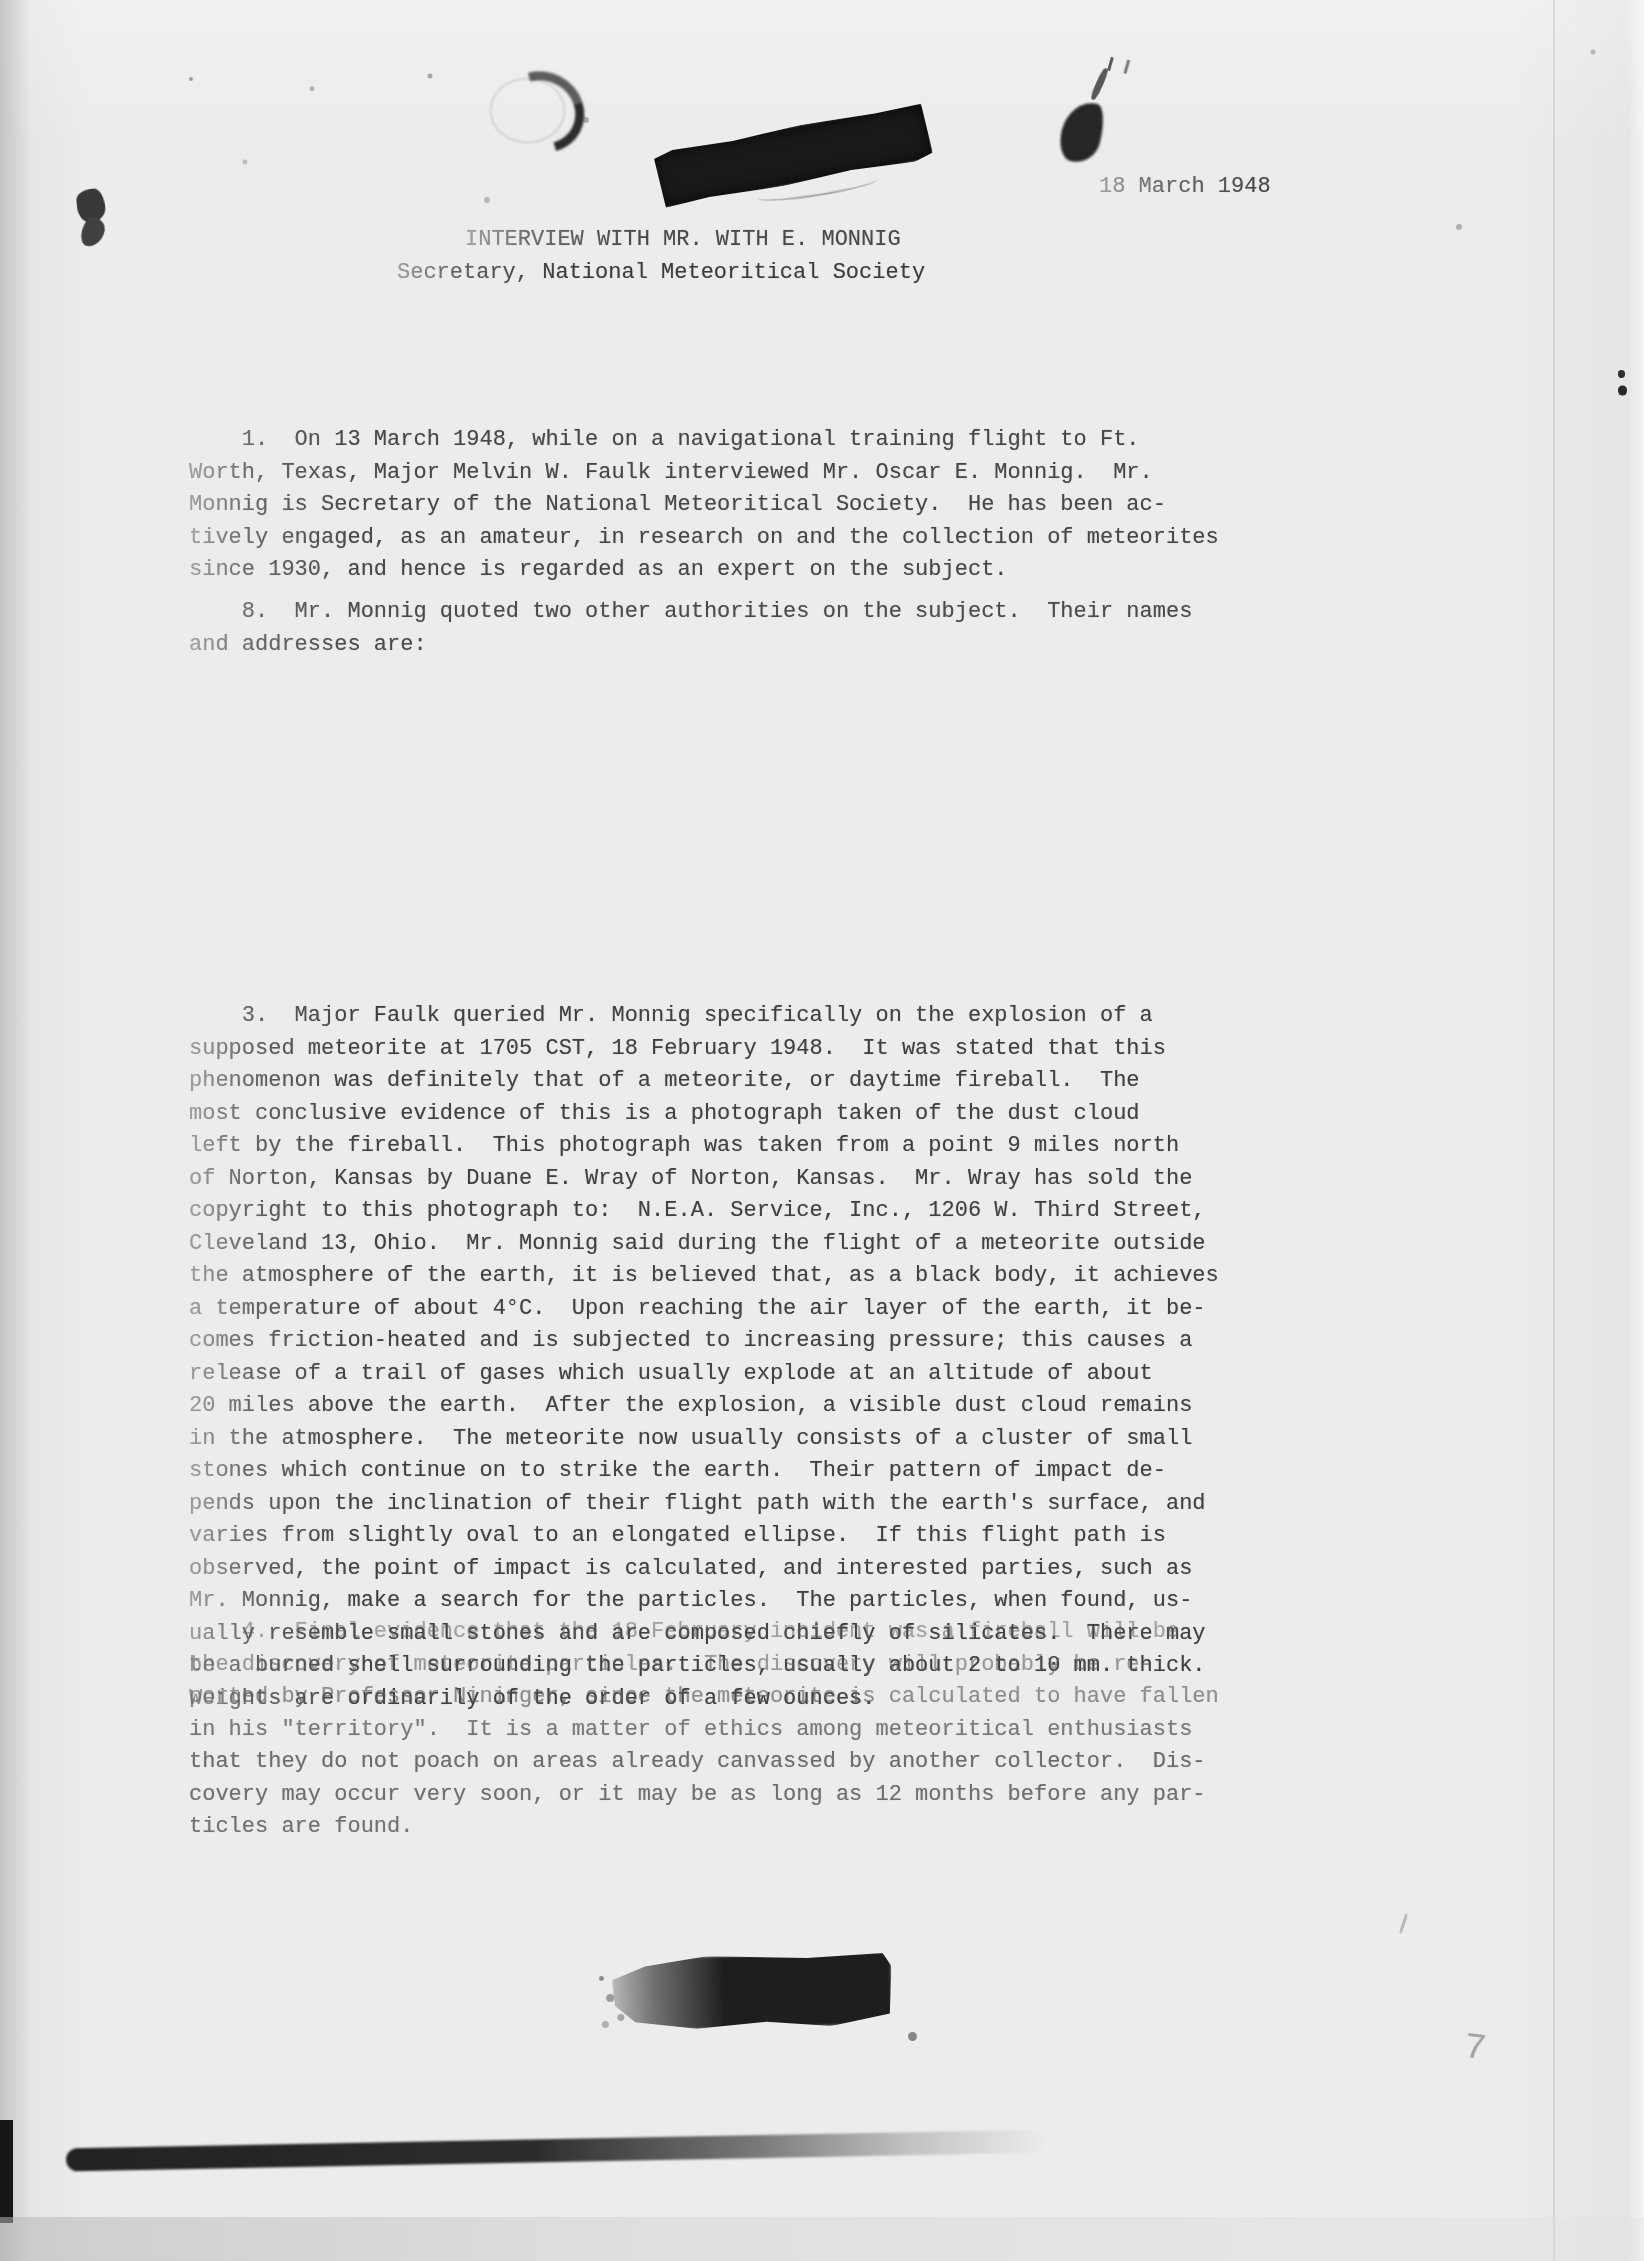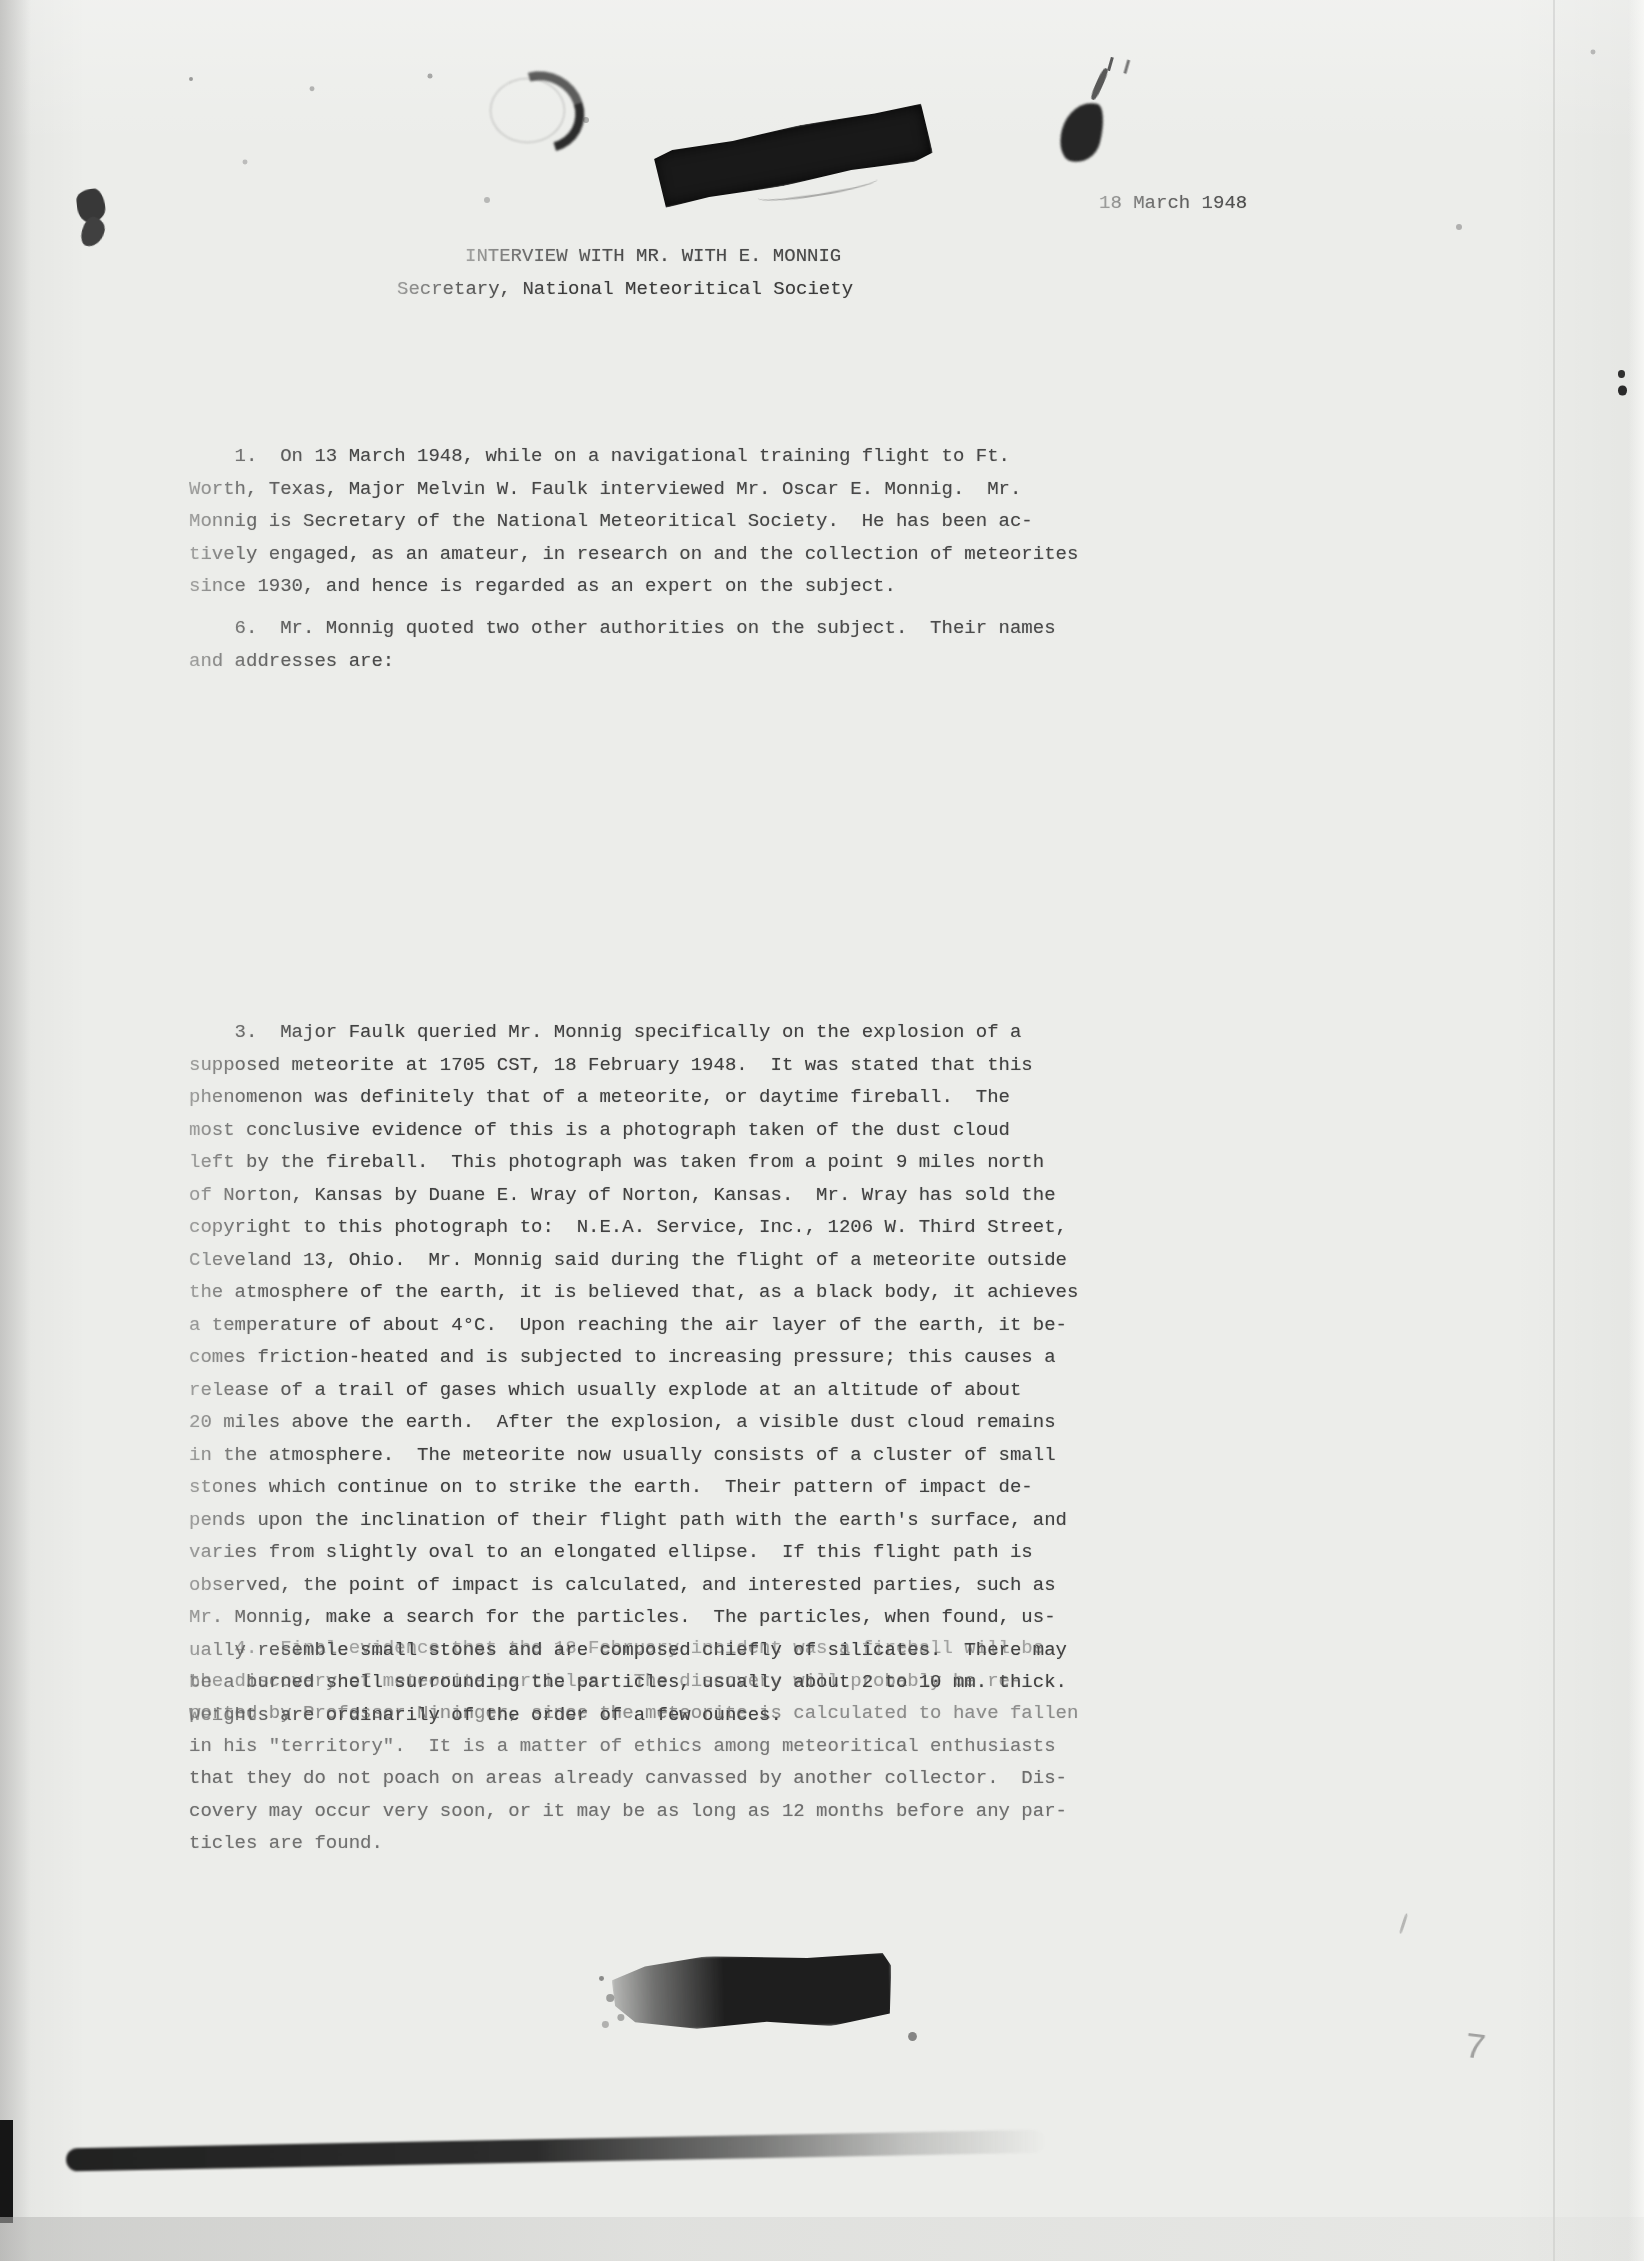--- a/index.html
+++ b/index.html
@@ -9,30 +9,29 @@
     background:
       linear-gradient(to bottom, rgba(255,255,255,.25), rgba(255,255,255,0) 146px),
       linear-gradient(to right, rgba(0,0,0,.04), rgba(0,0,0,0) 87px, rgba(0,0,0,0) 92%, rgba(0,0,0,.03)),
       #ecedea;
     overflow:hidden;
     font-family:"Liberation Mono","DejaVu Sans Mono",monospace;
   }
   
   .tw{
     position:absolute;
-    font-size:19px;
+    font-size:22px;
     line-height:32.5px;
     letter-spacing:0;
     color:#3f3f3f;
     white-space:pre;
     text-shadow:0 0 1px rgba(40,40,40,.35);
     filter:blur(0.3px);
     -webkit-mask-image:linear-gradient(to right, rgba(0,0,0,.45) 0px, rgba(0,0,0,.8) 63px, #000 165px);
             mask-image:linear-gradient(to right, rgba(0,0,0,.45) 0px, rgba(0,0,0,.8) 63px, #000 165px);
-            margin-top:16px;
   }
   .date-line{left:1099px;top:171px;color:#464646;}
   .title-1{left:465px;top:224px;color:#4a4a4a;}
   .title-2{left:397px;top:257px;color:#3c3c3c;}
   .para-1{left:189px;top:424px;color:#474747;}
   .para-2{left:189px;top:596px;color:#4b4b4b;}
   .addr-a{left:189px;top:694px;color:#4e4e4e;}
   .addr-b{left:189px;top:822px;color:#6a6a6a;}
   .para-3{left:189px;top:1000px;color:#414141;}
   .para-4{left:189px;top:1616px;color:#5d5d5d;
@@ -135,21 +134,21 @@
 
   <div class="tw date-line">18 March 1948</div>
   <div class="tw title-1">INTERVIEW WITH MR. WITH E. MONNIG</div>
   <div class="tw title-2">Secretary, National Meteoritical Society</div>
 
   <div class="tw para-1">    1.  On 13 March 1948, while on a navigational training flight to Ft.
 Worth, Texas, Major Melvin W. Faulk interviewed Mr. Oscar E. Monnig.  Mr.
 Monnig is Secretary of the National Meteoritical Society.  He has been ac-
 tively engaged, as an amateur, in research on and the collection of meteorites
 since 1930, and hence is regarded as an expert on the subject.</div>
-  <div class="tw para-2">    6.  Mr. Monnig quoted two other authorities on the subject.  Their names
+  <div class="tw para-2">    8.  Mr. Monnig quoted two other authorities on the subject.  Their names
 and addresses are:</div>
   <div class="tw para-3">    3.  Major Faulk queried Mr. Monnig specifically on the explosion of a
 supposed meteorite at 1705 CST, 18 February 1948.  It was stated that this
 phenomenon was definitely that of a meteorite, or daytime fireball.  The
 most conclusive evidence of this is a photograph taken of the dust cloud
 left by the fireball.  This photograph was taken from a point 9 miles north
 of Norton, Kansas by Duane E. Wray of Norton, Kansas.  Mr. Wray has sold the
 copyright to this photograph to:  N.E.A. Service, Inc., 1206 W. Third Street,
 Cleveland 13, Ohio.  Mr. Monnig said during the flight of a meteorite outside
 the atmosphere of the earth, it is believed that, as a black body, it achieves

